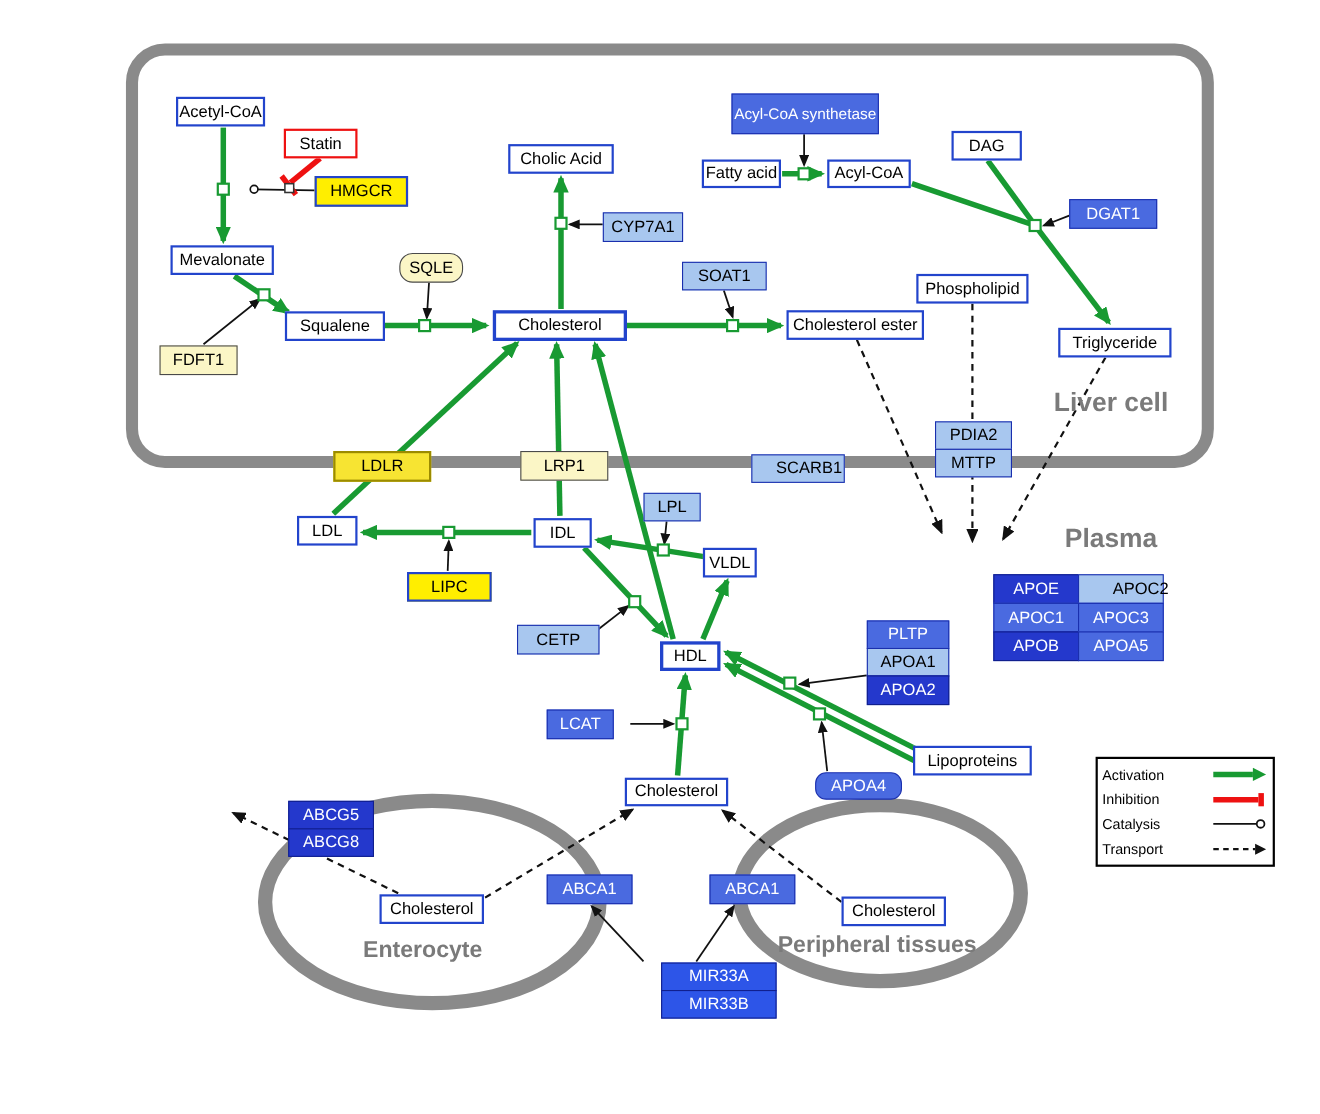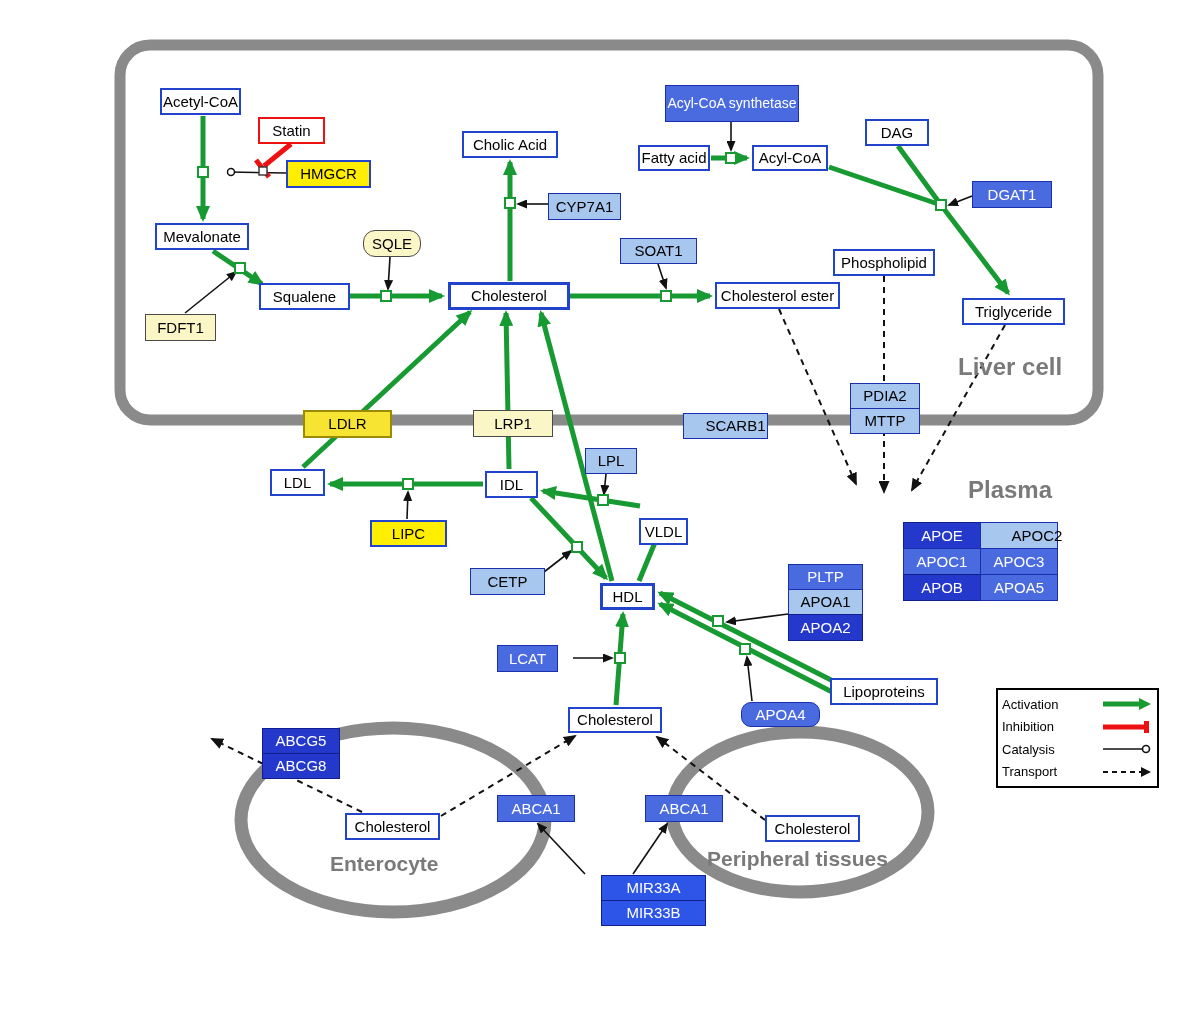--- a/index.html
+++ b/index.html
@@ -153,21 +153,21 @@
   <div class="node lblue" style="left:850px;top:383px;width:70px;height:26px;">PDIA2</div>
   <div class="node lblue" style="left:850px;top:408px;width:70px;height:26px;">MTTP</div>
 
   <div class="node yellow2" style="left:303px;top:410px;width:89px;height:28px;">LDLR</div>
   <div class="node paleyellow" style="left:473px;top:410px;width:80px;height:27px;">LRP1</div>
   <div class="node lblue" style="left:683px;top:413px;width:85px;height:26px;padding-left:20px;">SCARB1</div>
 
   <div class="node" style="left:270px;top:469px;width:55px;height:27px;">LDL</div>
   <div class="node" style="left:485px;top:471px;width:53px;height:27px;">IDL</div>
   <div class="node lblue" style="left:585px;top:448px;width:52px;height:26px;">LPL</div>
-  <div class="node" style="left:639px;top:518px;width:49px;height:27px;">VLDL</div>
+  <div class="node" style="left:639px;top:498px;width:49px;height:27px;">VLDL</div>
   <div class="node yellow" style="left:370px;top:520px;width:77px;height:27px;">LIPC</div>
   <div class="node lblue" style="left:470px;top:568px;width:75px;height:27px;">CETP</div>
   <div class="node thick" style="left:600px;top:583px;width:55px;height:27px;">HDL</div>
   <div class="node mblue" style="left:788px;top:564px;width:75px;height:26px;">PLTP</div>
   <div class="node lblue" style="left:788px;top:589px;width:75px;height:26px;">APOA1</div>
   <div class="node dblue" style="left:788px;top:614px;width:75px;height:27px;">APOA2</div>
   <div class="node dblue" style="left:903px;top:522px;width:78px;height:27px;">APOE</div>
   <div class="node lblue" style="left:980px;top:522px;width:78px;height:27px;padding-left:36px;">APOC2</div>
   <div class="node mblue" style="left:903px;top:548px;width:78px;height:27px;">APOC1</div>
   <div class="node mblue" style="left:980px;top:548px;width:78px;height:27px;">APOC3</div>

